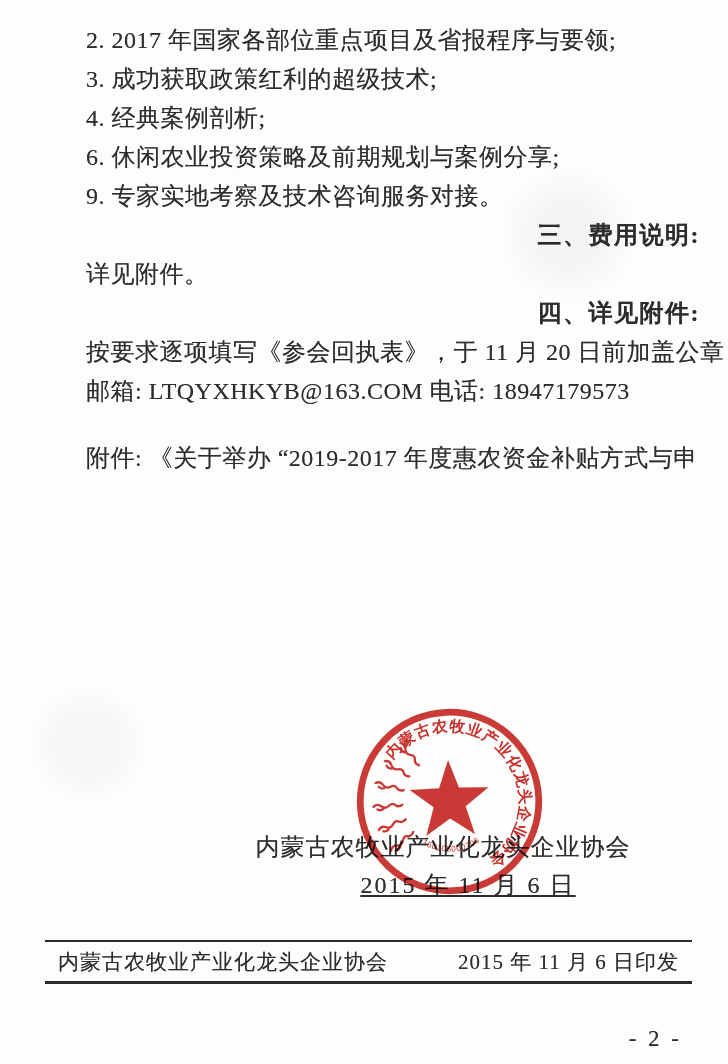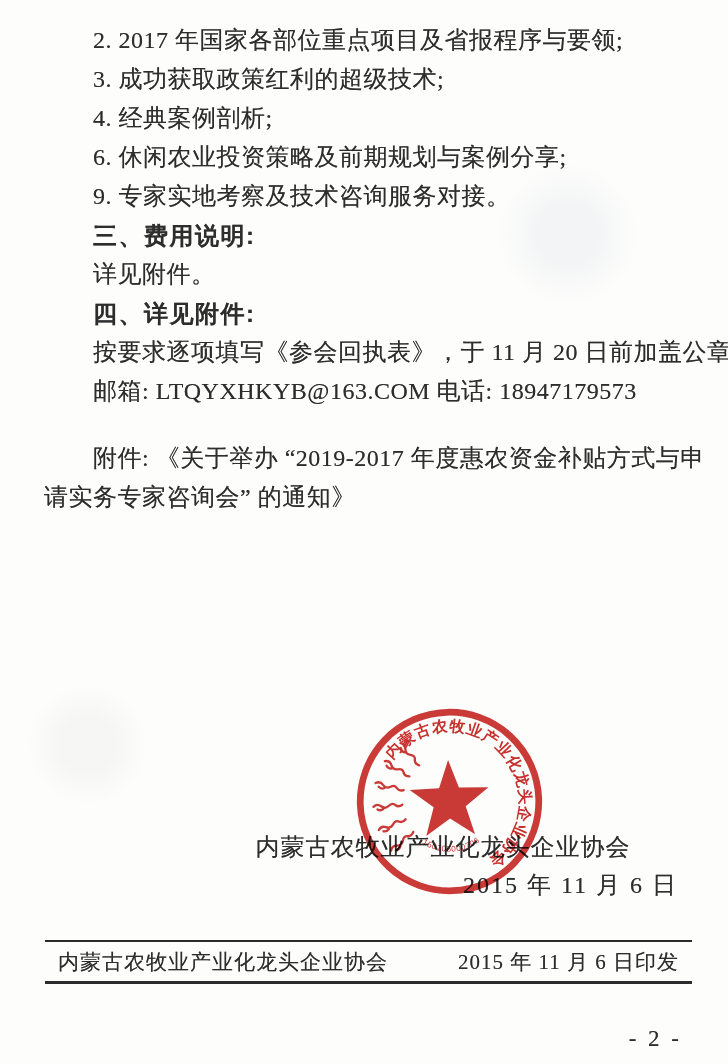--- a/index.html
+++ b/index.html
@@ -13,39 +13,40 @@
       #fdfdfc;
     overflow:hidden;
     font-family:"Liberation Serif","DejaVu Serif",serif;
     color:#2d2d2d;
   }
   .doc-body { position:absolute; top:21px; left:37px; right:28px; }
   .line {
     font-size:24px; line-height:39px; white-space:nowrap;
     letter-spacing:0.5px;
     text-shadow:0 0 0.5px rgba(45,45,45,.55);
-    margin-left:7px;
   }
   .line.indent { padding-left:49px; }
   .line.heading {
     font-weight:700;
-    font-family:Liberation Sans, sans-serif;
+    font-family:Liberation Serif, serif;
     letter-spacing:1.5px;
+    text-align:right;
   }
   .line.gap { margin-top:28px; }
 
   .sig-org {
     position:absolute; top:831px; left:233px; width:420px;
     text-align:center; font-size:24px; letter-spacing:1px;
     text-shadow:0 0 0.5px rgba(45,45,45,.55);
   }
   .sig-date {
     position:absolute; top:869px; left:258px; width:420px;
-    text-align:right; font-size:24px; letter-spacing:2px;
+    text-align:center; font-size:24px; letter-spacing:2px;
     text-shadow:0 0 0.5px rgba(45,45,45,.55);
+    text-decoration:underline;
   }
 
   .seal {
     position:absolute; left:353px; top:705px;
     width:193px; height:193px;
     mix-blend-mode:multiply; opacity:.93;
     transform:rotate(-2deg);
   }
 
   .footer {
@@ -72,21 +73,20 @@
       <div class="line indent">3. 成功获取政策红利的超级技术;</div>
       <div class="line indent">4. 经典案例剖析;</div>
       <div class="line indent">6. 休闲农业投资策略及前期规划与案例分享;</div>
       <div class="line indent">9. 专家实地考察及技术咨询服务对接。</div>
       <div class="line indent heading">三、费用说明:</div>
       <div class="line indent">详见附件。</div>
       <div class="line indent heading">四、详见附件:</div>
       <div class="line indent">按要求逐项填写《参会回执表》，于 11 月 20 日前加盖公章</div>
       <div class="line indent">邮箱: LTQYXHKYB@163.COM  电话: 18947179573</div>
       <div class="line indent gap">附件: 《关于举办 “2019-2017 年度惠农资金补贴方式与申</div>
-      <div class="line">请实务专家咨询会” 的通知》</div>
     </div>
 
   <div class="sig-org">内蒙古农牧业产业化龙头企业协会</div>
   <div class="sig-date">2015 年 11 月 6 日</div>
 
   <svg class="seal" viewBox="0 0 200 200" xmlns="http://www.w3.org/2000/svg">
     <defs>
       <path id="arc-cn" d="M 42.5,55 A 73,73 0 1 1 141.9,159.8" fill="none"></path>
       <path id="arc-num" d="M 70.2,142.6 A 52,52 0 0 0 129.8,142.6" fill="none"></path>
       <path id="mng" d="M 100,21 q 3.5,4 0,8 q -3.5,4 0,8 q 3.5,4 0,7 q -2.5,3 0,7 m -3,-26 q -2,3 0,6"></path>

